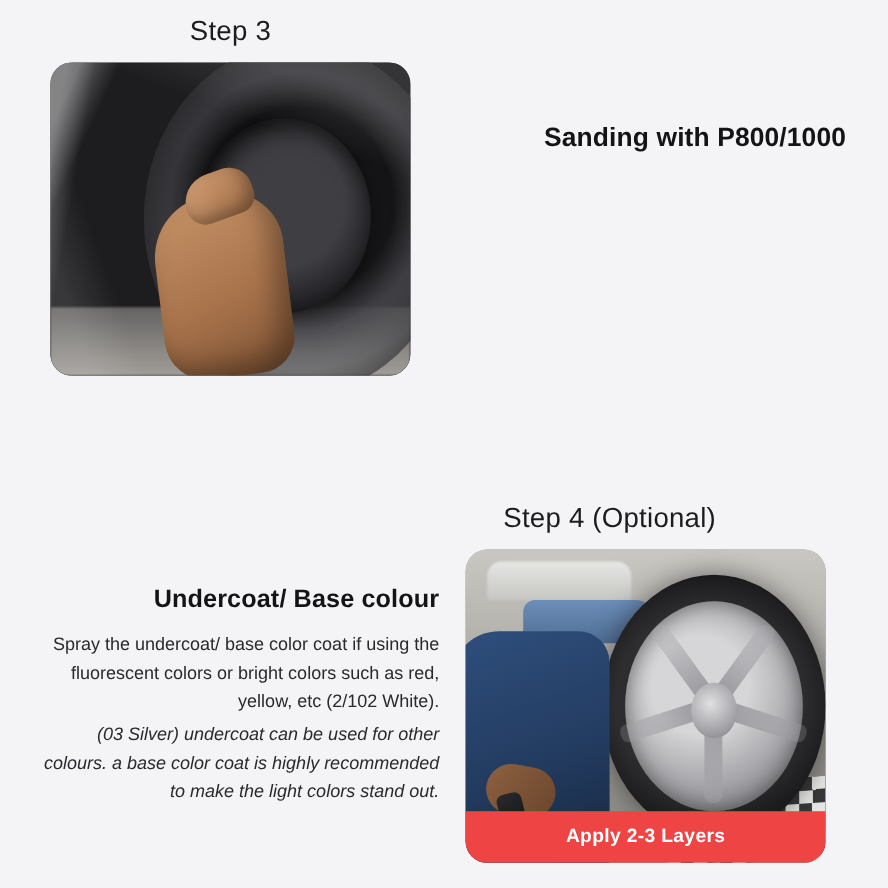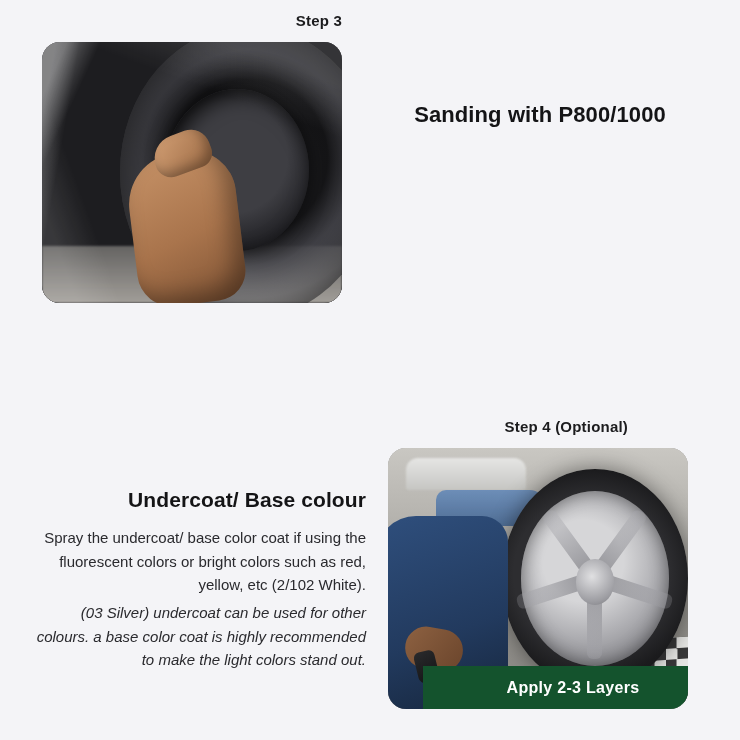--- a/index.html
+++ b/index.html
@@ -22,24 +22,24 @@
   }
 
   
   .step3-wrap {
     position: absolute;
     left: 42px;
     top: 12px;
     width: 300px;
   }
   .step-title {
-    font-size: 15px;
-    font-weight: bold;
+    font-size: 23px;
+    font-weight: normal;
     color: #1c1c1e;
-    text-align: right;
+    text-align: center;
     letter-spacing: .2px;
     margin-bottom: 13px;
   }
   .photo {
     width: 300px;
     height: 261px;
     border-radius: 18px;
     overflow: hidden;
     position: relative;
     background: #6f6f72;
@@ -114,21 +114,21 @@
     background: linear-gradient(180deg, rgba(140,138,134,.65), rgba(176,172,166,.9));
     filter: blur(1px);
   }
 
   
   .sanding-wrap {
     position: absolute;
     left: 375px;
     top: 102px;
     width: 330px;
-    text-align: center;
+    text-align: right;
   }
   .heading {
     font-size: 22px;
     font-weight: bold;
     color: #141416;
     letter-spacing: .1px;
     margin-bottom: 12px;
   }
   .body-text {
     font-size: 13.5px;
@@ -265,25 +265,24 @@
       repeating-conic-gradient(#f0f0ee 0% 25%, #2e2e30 0% 50%) 0 0/22px 22px;
     opacity: .9;
     transform: skewY(-4deg);
   }
   .banner {
     position: absolute;
     left: 0;
     bottom: 0;
     width: 100%;
     height: 43px;
-    background: #14532d;
+    background: #ef4444;
     display: flex;
     align-items: center;
     justify-content: center;
-    margin-left: 35px;
   }
   .banner-text {
     color: #ffffff;
     font-size: 16px;
     font-weight: bold;
     letter-spacing: .3px;
   }
 
   
   .undercoat-wrap {

